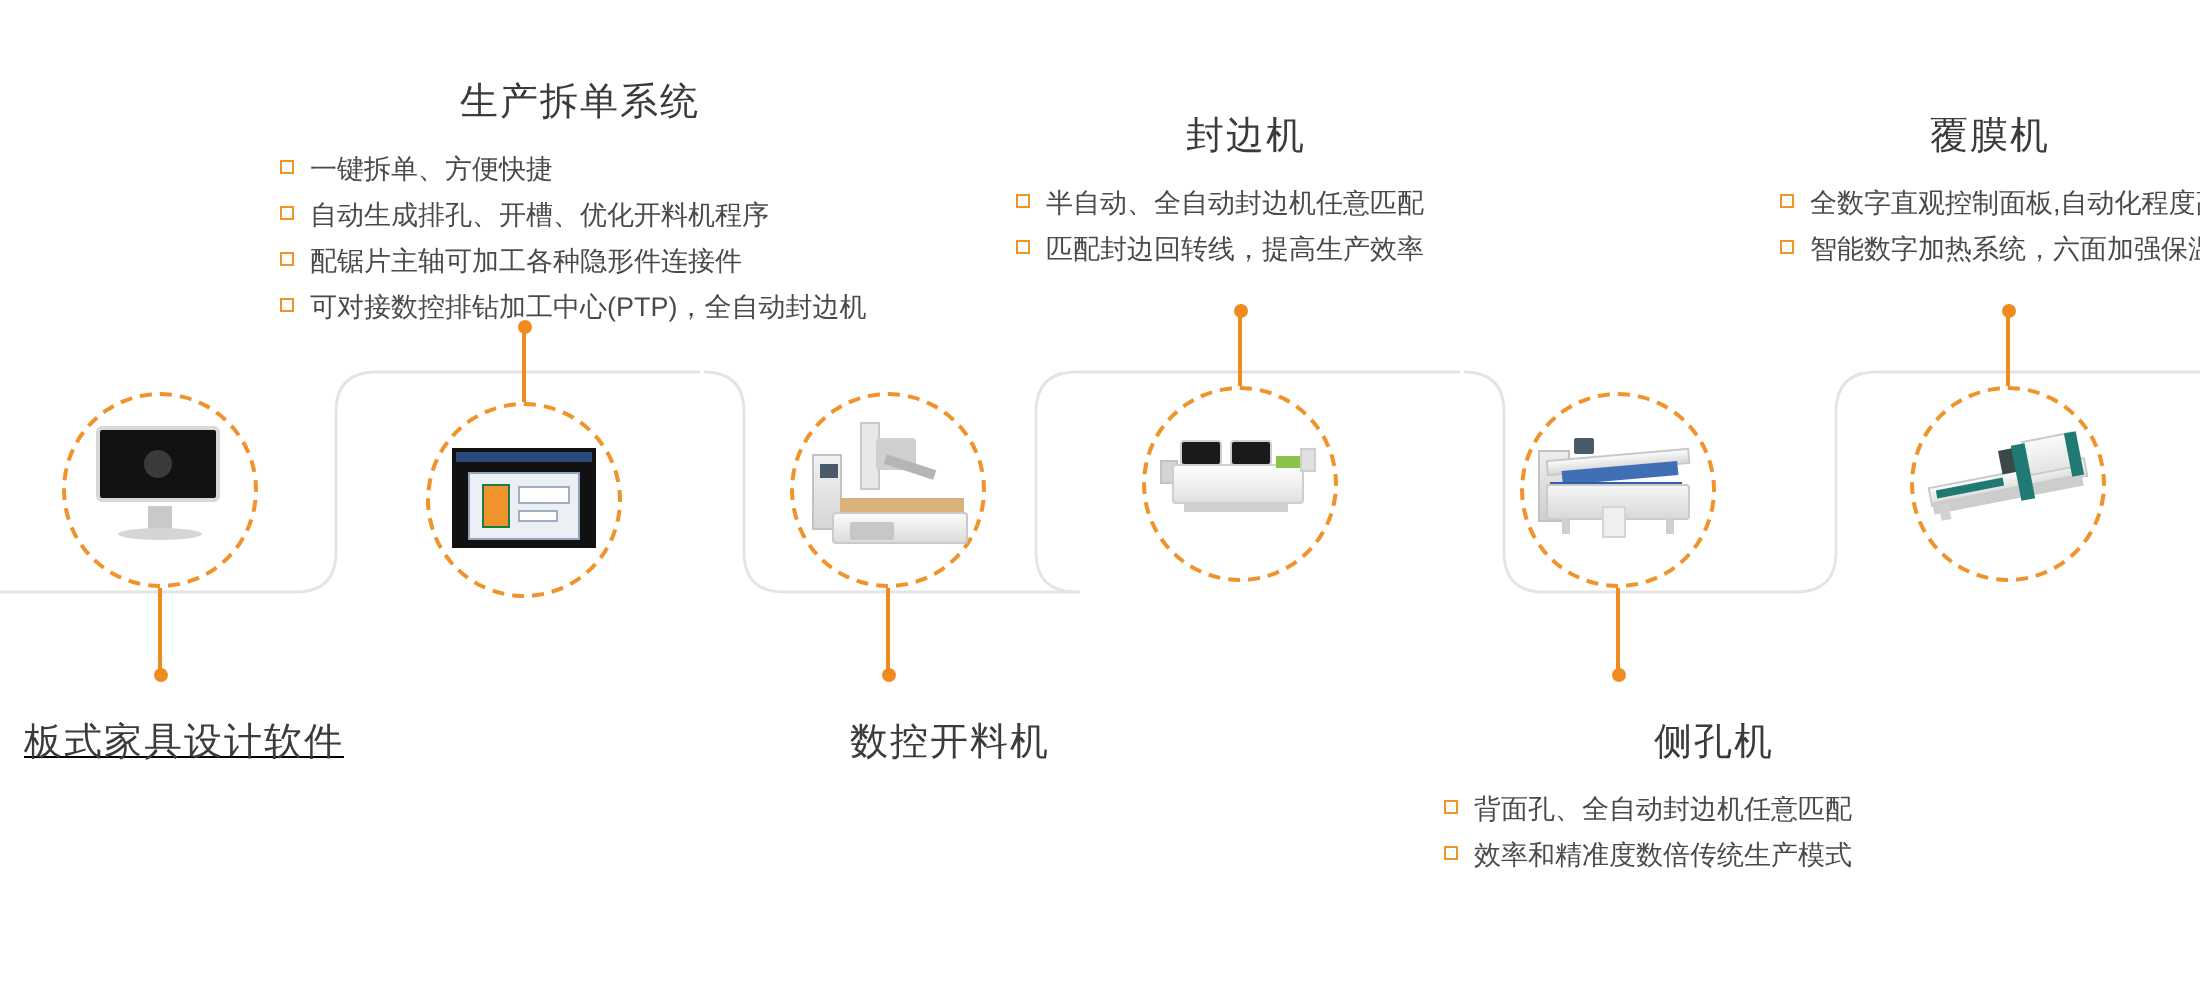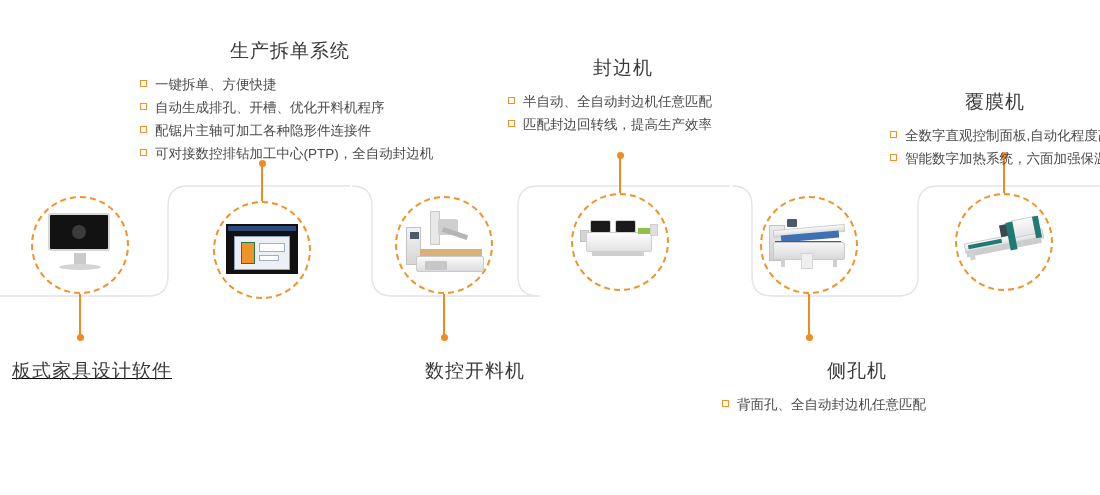--- a/index.html
+++ b/index.html
@@ -245,36 +245,37 @@
   </div>
 
   <div class="block center b-edge" style="left:508px; top:55px; width:230px;">
     <h3>封边机</h3>
     <ul>
       <li><span class="cb"></span><span>半自动、全自动封边机任意匹配</span></li>
       <li><span class="cb"></span><span>匹配封边回转线，提高生产效率</span></li>
     </ul>
   </div>
 
-  <div class="block center b-lam" style="left:890px; top:55px; width:210px;margin-top:34px;">
+  <div class="block center b-lam" style="left:890px; top:55px; width:210px;">
     <h3>覆膜机</h3>
     <ul>
       <li><span class="cb"></span><span>全数字直观控制面板,自动化程度高</span></li>
       <li><span class="cb"></span><span>智能数字加热系统，六面加强保温</span></li>
     </ul>
   </div>
 
   <div class="block b1" style="left:12px; top:358px; width:230px;text-decoration:underline;">
     <h3>板式家具设计软件</h3>
   </div>
 
   <div class="block center" style="left:330px; top:358px; width:290px;">
     <h3>数控开料机</h3>
   </div>
 
   <div class="block center" style="left:722px; top:358px; width:270px;">
     <h3>侧孔机</h3>
     <ul>
       <li><span class="cb"></span><span>背面孔、全自动封边机任意匹配</span></li>
+      <li><span class="cb"></span><span>效率和精准度数倍传统生产模式</span></li>
     </ul>
   </div>
 
 </div>
 
 </body></html>

